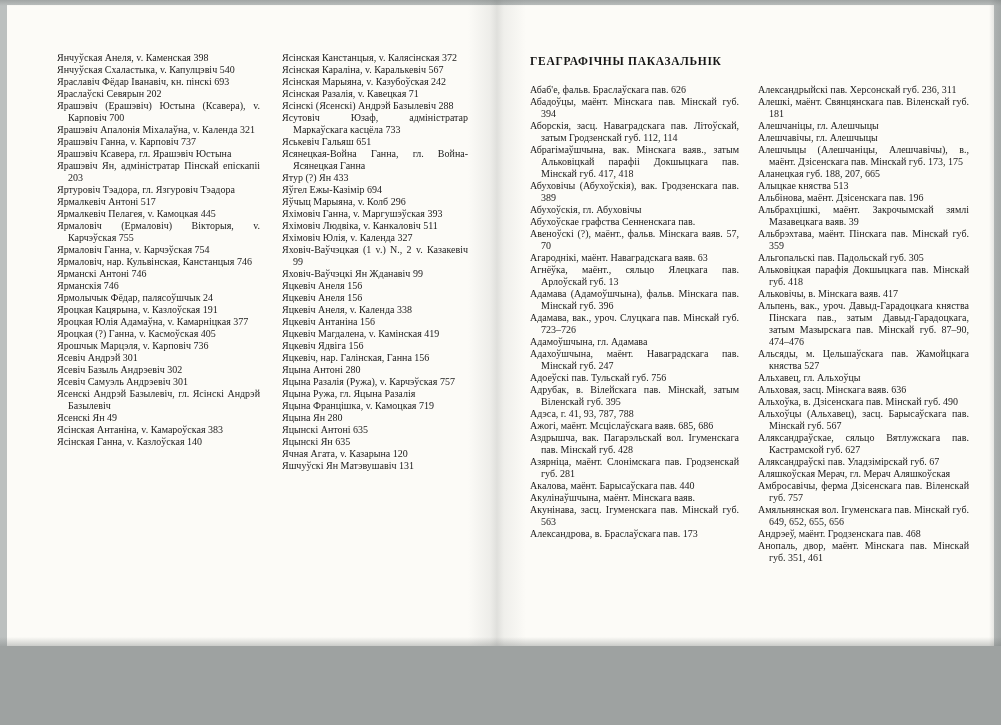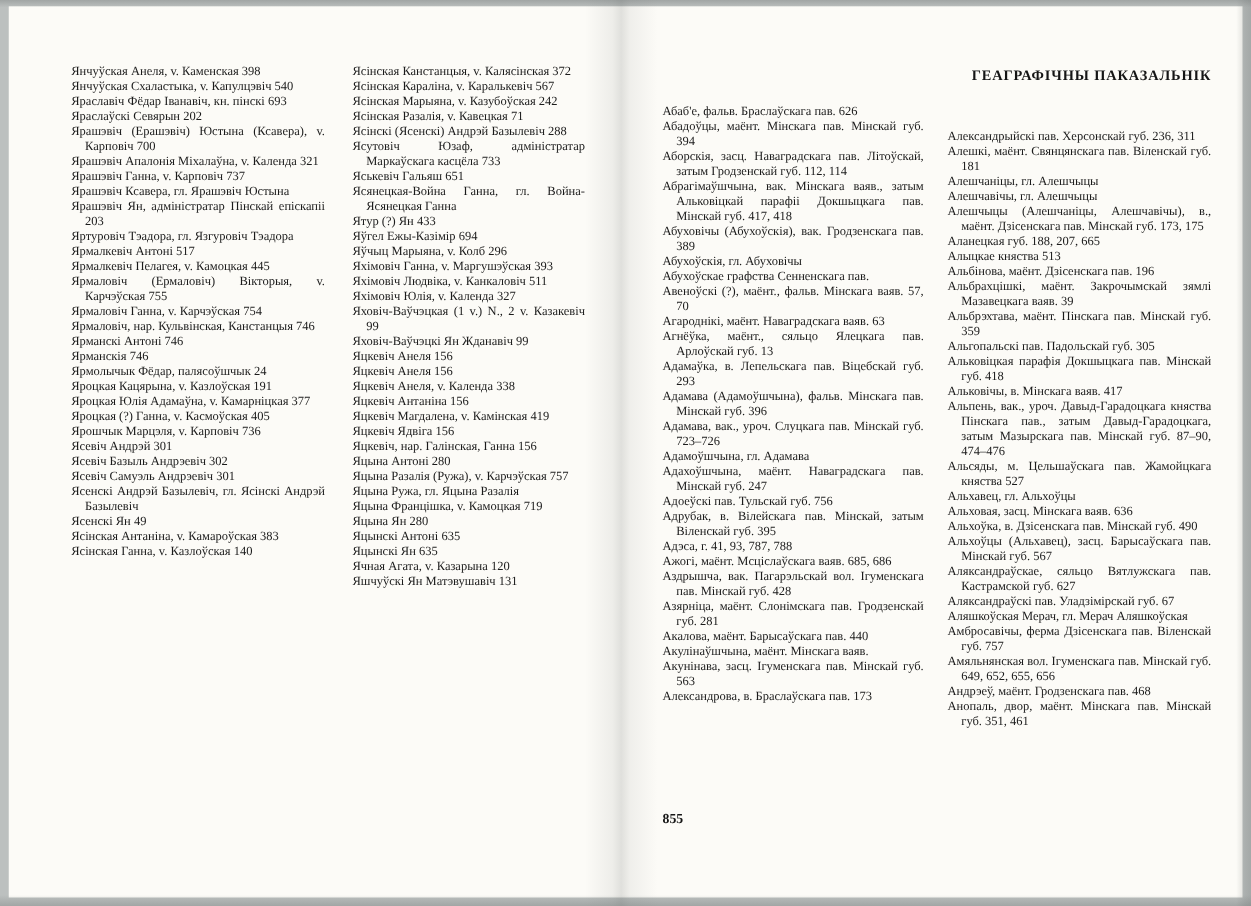--- a/index.html
+++ b/index.html
@@ -1,18 +1,18 @@
 <!DOCTYPE html>
 <html><head>
 <meta charset="utf-8">
 <style>
   * { margin:0; padding:0; box-sizing:border-box; }
   html,body { background:#9ea2a1; }
   .scan {
-    position:relative; width:1001px; height:725px;
+    position:relative; width:1001px; height:646px;
     background:#bcc0bf; overflow:hidden;
     font-family:"Liberation Serif", serif;
   }
   .page-surface {
     position:absolute; left:7px; top:5px; width:987px; height:713px;
     background:#fcfbf7;
   }
   .gutter {
     position:absolute; left:468px; top:0; width:58px; height:725px;
     background:linear-gradient(90deg,
@@ -34,23 +34,23 @@
     background:linear-gradient(180deg, rgba(110,115,114,0.35) 0%, rgba(110,115,114,0) 100%);
   }
   .col {
     position:absolute; font-size:10px; line-height:12px; color:#1b1b1b;
     text-align:justify;
   }
   .col p.entry { padding-left:11px; text-indent:-11px; }
   #l-col1 { left:57px;  top:52px; width:203px; }
   #l-col2 { left:282px; top:52px; width:186px; }
   #r-col1 { left:530px; top:84px; width:209px; }
-  #r-col2 { left:758px; top:84px; width:211px;margin-top:20px; }
+  #r-col2 { left:758px; top:84px; width:211px; }
   .header {
-    position:absolute; left:530px; top:55px; width:439px; text-align:right;
+    position:absolute; left:530px; top:55px; width:439px; text-align:left;
     font-weight:bold; font-size:11.5px; letter-spacing:0.7px; color:#151515;
   }
   .pagenum {
     position:absolute; left:530px; top:649px; width:439px; 
     font-weight:bold; font-size:11px; color:#151515;
   }
 </style>
 </head>
 <body>
 
@@ -132,21 +132,20 @@
       <p class="entry">Абаб'е, фальв. Браслаўскага пав. 626</p>
       <p class="entry">Абадоўцы, маёнт. Мінскага пав. Мінскай губ. 394</p>
       <p class="entry">Аборскія, засц. Наваградскага пав. Літоўскай, затым Гродзенскай губ. 112, 114</p>
       <p class="entry">Абрагімаўшчына, вак. Мінскага ваяв., затым Альковіцкай парафіі Докшыцкага пав. Мінскай губ. 417, 418</p>
       <p class="entry">Абуховічы (Абухоўскія), вак. Гродзенскага пав. 389</p>
       <p class="entry">Абухоўскія, гл. Абуховічы</p>
       <p class="entry">Абухоўскае графства Сенненскага пав.</p>
       <p class="entry">Авеноўскі (?), маёнт., фальв. Мінскага ваяв. 57, 70</p>
       <p class="entry">Агароднікі, маёнт. Наваградскага ваяв. 63</p>
       <p class="entry">Агнёўка, маёнт., сяльцо Ялецкага пав. Арлоўскай губ. 13</p>
-      <p class="entry">Адамаўка, в. Лепельскага пав. Віцебскай губ. 293</p>
       <p class="entry">Адамава (Адамоўшчына), фальв. Мінскага пав. Мінскай губ. 396</p>
       <p class="entry">Адамава, вак., уроч. Слуцкага пав. Мінскай губ. 723–726</p>
       <p class="entry">Адамоўшчына, гл. Адамава</p>
       <p class="entry">Адахоўшчына, маёнт. Наваградскага пав. Мінскай губ. 247</p>
       <p class="entry">Адоеўскі пав. Тульскай губ. 756</p>
       <p class="entry">Адрубак, в. Вілейскага пав. Мінскай, затым Віленскай губ. 395</p>
       <p class="entry">Адэса, г. 41, 93, 787, 788</p>
       <p class="entry">Ажогі, маёнт. Мсціслаўскага ваяв. 685, 686</p>
       <p class="entry">Аздрышча, вак. Пагарэльскай вол. Ігуменскага пав. Мінскай губ. 428</p>
       <p class="entry">Азярніца, маёнт. Слонімскага пав. Гродзенскай губ. 281</p>

